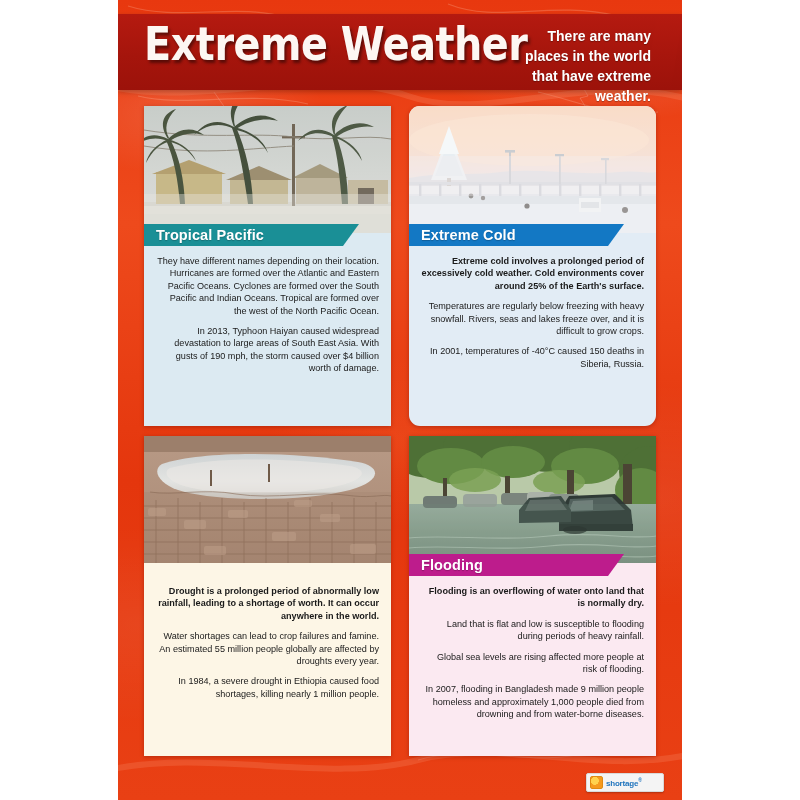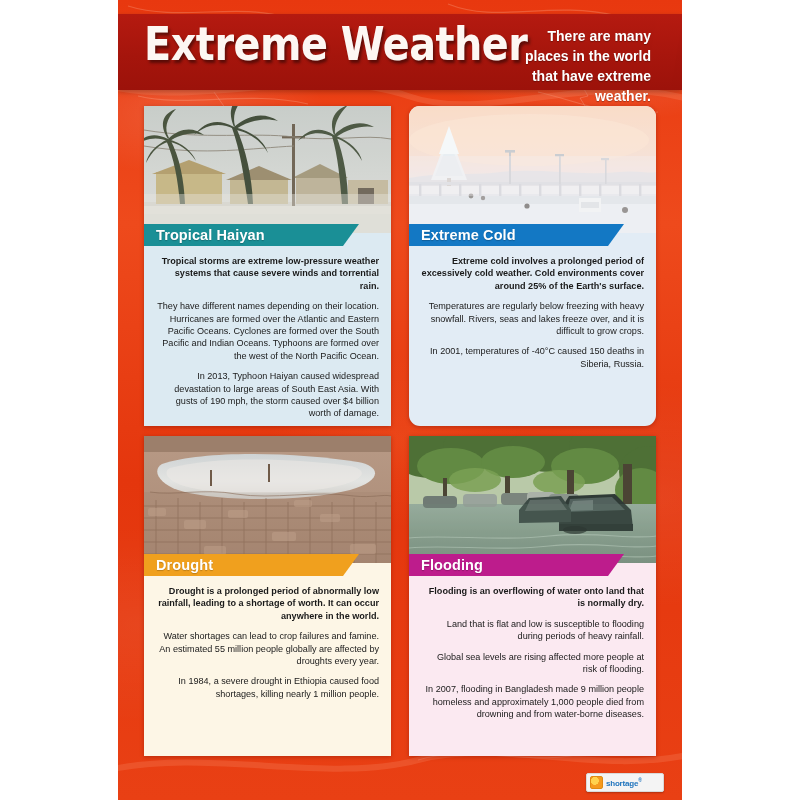--- a/index.html
+++ b/index.html
@@ -236,25 +236,24 @@
               </g>
             </g>
 
             <rect y="88" width="247" height="39" fill="#f1efe9" opacity=".42"></rect>
             <rect y="100" width="247" height="27" fill="#f6f4ee" opacity=".5"></rect>
             <rect width="247" height="127" fill="#9aa39a" opacity=".12"></rect>
           </svg>
         </div>
         <div class="tab">
           <div class="tab-bg" style="background:#1a8f96"></div>
-          <span class="tab-label">Tropical Haiyan</span>
+          <span class="tab-label">Tropical Pacific</span>
         </div>
         <div class="body">
-            <p class="lead">Tropical storms are extreme low-pressure weather systems that cause severe winds and torrential rain.</p>
-            <p>They have different names depending on their location. <b>Hurricanes</b> are formed over the Atlantic and Eastern Pacific Oceans. <b>Cyclones</b> are formed over the South Pacific and Indian Oceans. <b>Typhoons</b> are formed over the west of the North Pacific Ocean.</p>
+            <p>They have different names depending on their location. <b>Hurricanes</b> are formed over the Atlantic and Eastern Pacific Oceans. <b>Cyclones</b> are formed over the South Pacific and Indian Oceans. <b>Tropical</b> are formed over the west of the North Pacific Ocean.</p>
             <p>In 2013, Typhoon Haiyan caused widespread devastation to large areas of South East Asia. With gusts of 190 mph, the storm caused over $4 billion worth of damage.</p>
           </div>
       </div>
 
       <div class="panel p-cold" style="background: rgb(226, 236, 245); border-radius: 11px;">
         <div class="photo">
           <svg class="photo-inner" viewBox="0 0 247 127" preserveAspectRatio="none">
             <defs>
               <linearGradient id="coldSky" x1="0" y1="0" x2="0" y2="1">
                 <stop offset="0" stop-color="#f7cdb0"></stop>
@@ -381,24 +380,20 @@
               <rect x="84" y="74" width="20" height="8" rx="2"></rect>
               <rect x="128" y="96" width="24" height="9" rx="2"></rect>
               <rect x="176" y="78" width="20" height="8" rx="2"></rect>
               <rect x="206" y="108" width="26" height="10" rx="2"></rect>
               <rect x="60" y="110" width="22" height="9" rx="2"></rect>
               <rect x="150" y="64" width="18" height="7" rx="2"></rect>
             </g>
             <rect y="56" width="247" height="71" fill="#7d5f4c" opacity=".10"></rect>
           </svg>
         </div>
-        <div class="tab">
-          <div class="tab-bg" style="background:#f0a01e"></div>
-          <span class="tab-label">Drought</span>
-        </div>
         <div class="body">
             <p class="lead">Drought is a prolonged period of abnormally low rainfall, leading to a shortage of worth. It can occur anywhere in the world.</p>
             <p>Water shortages can lead to crop failures and famine. An estimated 55 million people globally are affected by droughts every year.</p>
             <p>In 1984, a severe drought in Ethiopia caused food shortages, killing nearly 1 million people.</p>
           </div>
       </div>
 
       <div class="panel p-flood" style="background: rgb(251, 233, 241);">
         <div class="photo">
           <svg class="photo-inner" viewBox="0 0 247 127" preserveAspectRatio="none">

